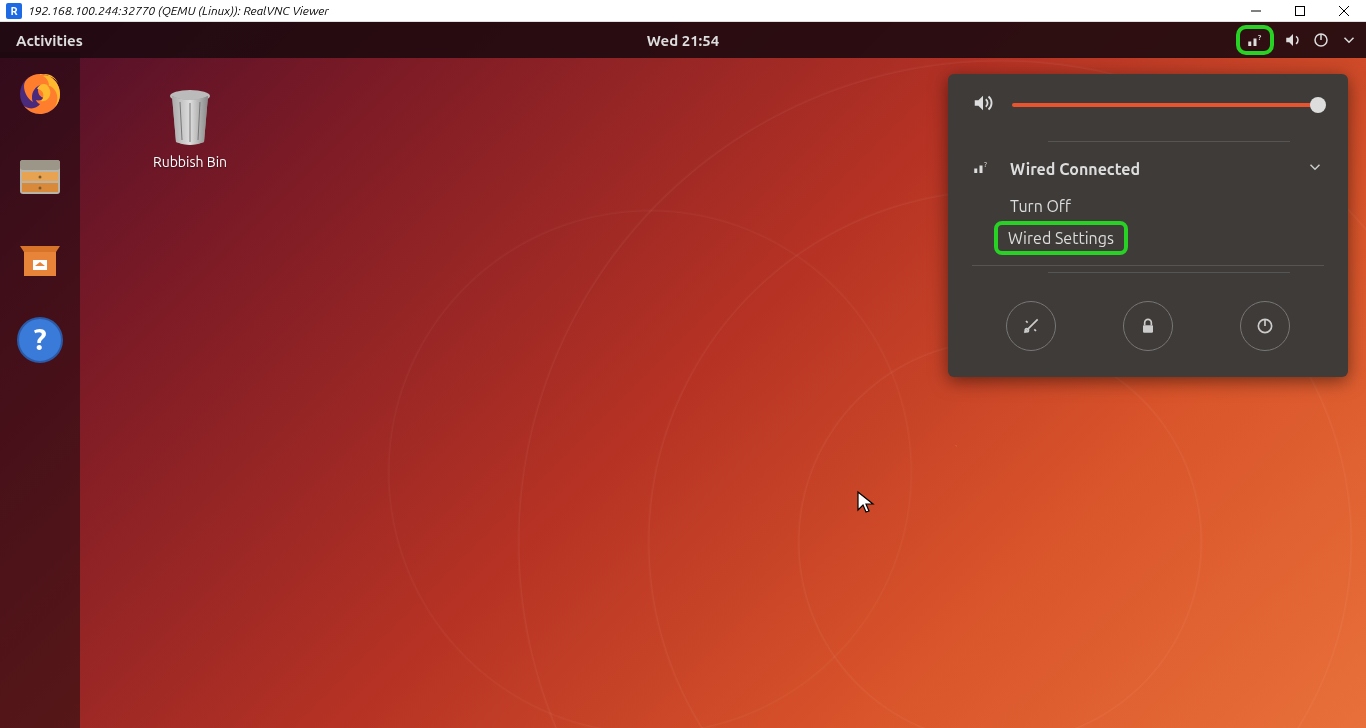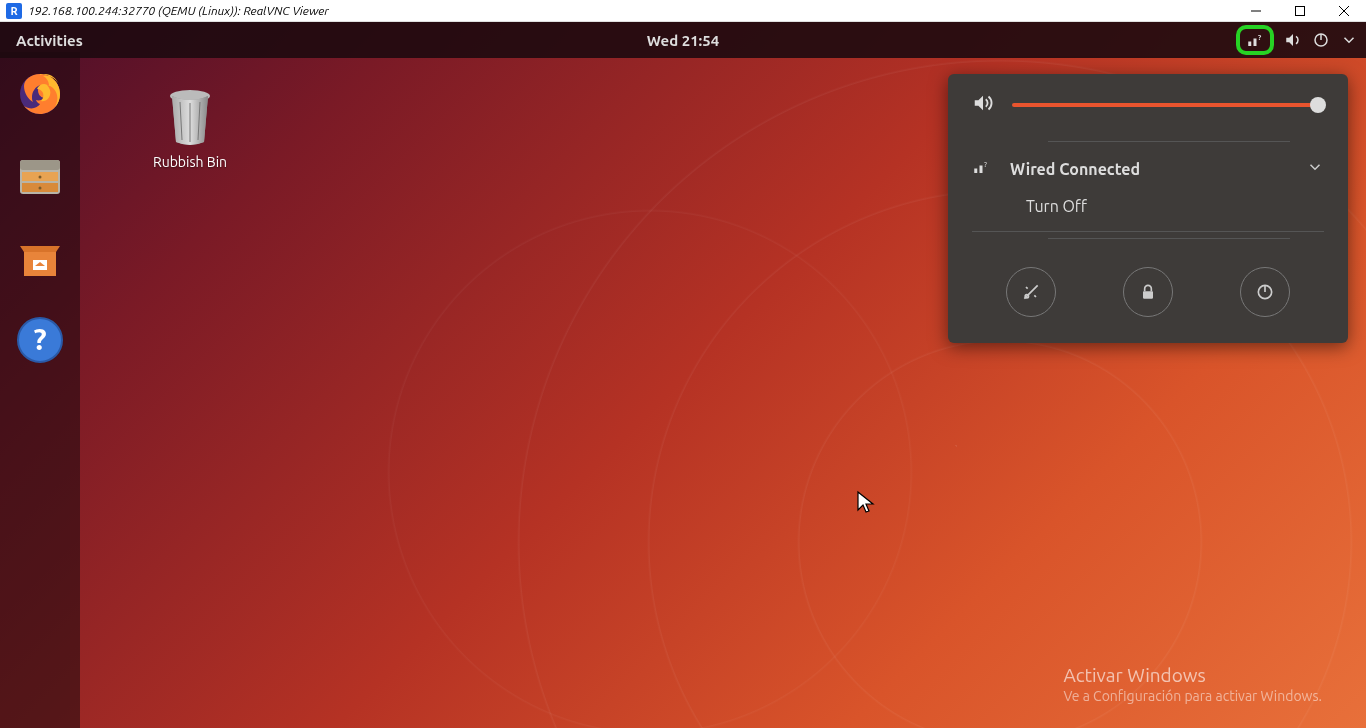--- a/index.html
+++ b/index.html
@@ -89,21 +89,21 @@
 .slider{flex:1;height:4px;background:#e9542e;position:relative;border-radius:2px;}
 .slider .thumb{position:absolute;right:-2px;top:-6px;width:16px;height:16px;border-radius:50%;background:#ddd;}
 .pop-divider{height:1px;background:#555;margin:0 24px;}
 .pop-mini-divider{height:1px;background:#555;margin:6px 58px 6px 100px;}
 .pop-row{
   display:flex;align-items:center;padding:10px 24px;gap:20px;
 }
 .pop-row .chev{margin-left:auto;}
 .pop-row svg{width:18px;height:18px;fill:#ddd;}
 .pop-sub{
-  padding:8px 37px 8px 62px;display:block;margin-left:16px;
+  padding:8px 37px 8px 62px;display:block;
 }
 .pop-sub.hl{position:relative;}
 .pop-sub.hl .hl-box{
   position:absolute;left:46px;top:-2px;
   border:4px solid #27d224;border-radius:8px;padding:4px 10px;
 }
 .pop-actions{
   display:flex;justify-content:space-around;padding:22px 24px 26px;
 }
 .action-btn{
@@ -263,20 +263,26 @@
       <span style="font-weight:700">Wired Connected</span>
       <span class="chev">
         <svg viewBox="0 0 24 24">
             <path d="M6 9l6 6 6-6" fill="none" stroke="#ccc" stroke-width="2"></path>
           </svg>
       </span>
     </div>
     <div class="pop-sub">
       <span>Turn Off</span>
     </div>
+    <div class="pop-sub hl">
+      <span class="hl-box">
+        <span>Wired Settings</span>
+      </span>
+      <span style="visibility:hidden">Wired Settings</span>
+    </div>
     <div class="pop-divider" style="margin-top:8px"></div>
     <div class="pop-mini-divider"></div>
     <div class="pop-actions">
       <div class="action-btn">
         <svg viewBox="0 0 24 24">
             <path d="M4 20L20 4M6 6l2 2M16 16l2 2" stroke="#ccc" stroke-width="2" fill="none"></path>
             <circle cx="7" cy="17" r="2" fill="none" stroke="#ccc" stroke-width="2"></circle>
           </svg>
       </div>
       <div class="action-btn">
@@ -287,24 +293,20 @@
       </div>
       <div class="action-btn">
         <svg viewBox="0 0 24 24">
             <circle cx="12" cy="12" r="8" fill="none" stroke="#ccc" stroke-width="2"></circle>
             <line x1="12" y1="4" x2="12" y2="12" stroke="#ccc" stroke-width="2"></line>
           </svg>
       </div>
     </div>
   </div>
 
-  <div class="watermark">
-    <div class="l1">Activar Windows</div>
-    <div class="l2">Ve a Configuración para activar Windows.</div>
-  </div>
 
   <div class="cursor">
     <svg viewBox="0 0 20 24">
         <path d="M2 2 L2 20 L7 15 L10 22 L13 21 L10 14 L17 14 Z" fill="#fff" stroke="#000" stroke-width="1.2"></path>
       </svg>
   </div>
 
 </div>
 
 </body></html>

